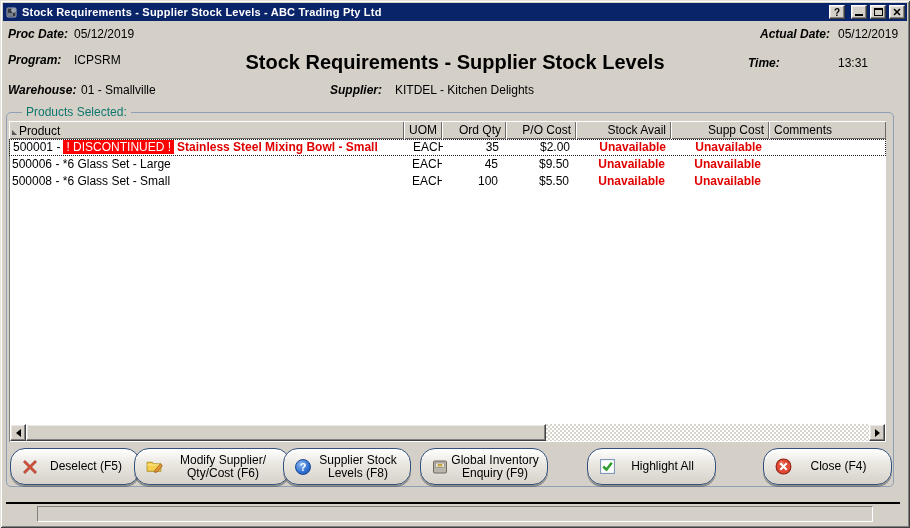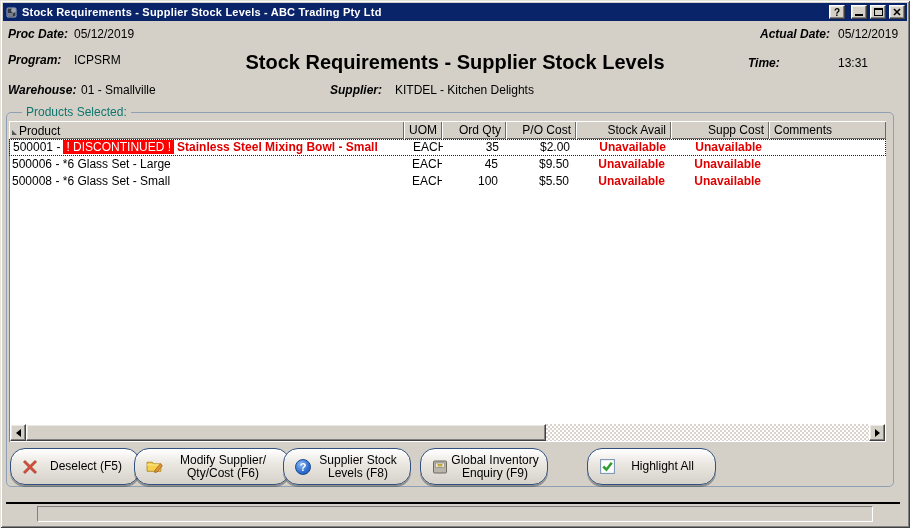--- a/index.html
+++ b/index.html
@@ -275,17 +275,27 @@
   <div class="abtn" style="left:587px;width:129px">
     <span class="icon">
       <svg viewBox="0 0 16 16" width="17" height="17">
         <rect x="1.5" y="1.5" width="13" height="13" fill="#fff" stroke="#7a94b5"></rect>
         <path d="M4 8 L7 11 L12 4.5" stroke="#2f9e2f" stroke-width="2.4" fill="none"></path>
       </svg>
     </span>
     <span class="albl">Highlight All</span>
   </div>
 
+  <div class="abtn" style="left:763px;width:129px">
+    <span class="icon">
+      <svg viewBox="0 0 16 16" width="17" height="17">
+        <circle cx="8" cy="8" r="7" fill="#e04a36" stroke="#8f1f12"></circle>
+        <circle cx="6" cy="5" r="2.4" fill="#ef7d66" opacity="0.7"></circle>
+        <path d="M5 5 L11 11 M11 5 L5 11" stroke="#fff" stroke-width="2"></path>
+      </svg>
+    </span>
+    <span class="albl">Close (F4)</span>
+  </div>
 
   <div class="divider"></div>
   <div class="status-field"></div>
 
 </div>
 
 </body></html>

